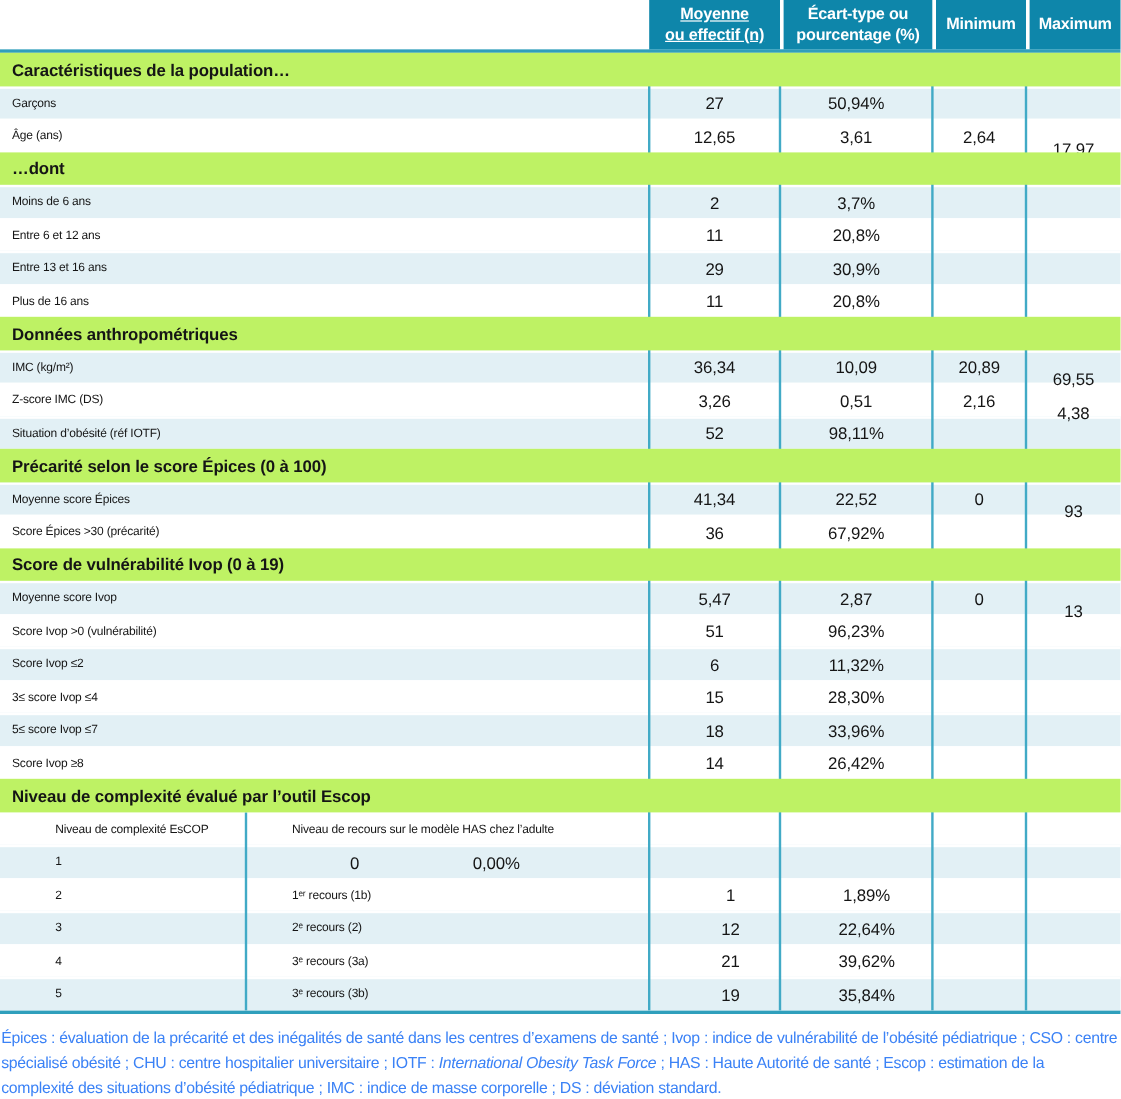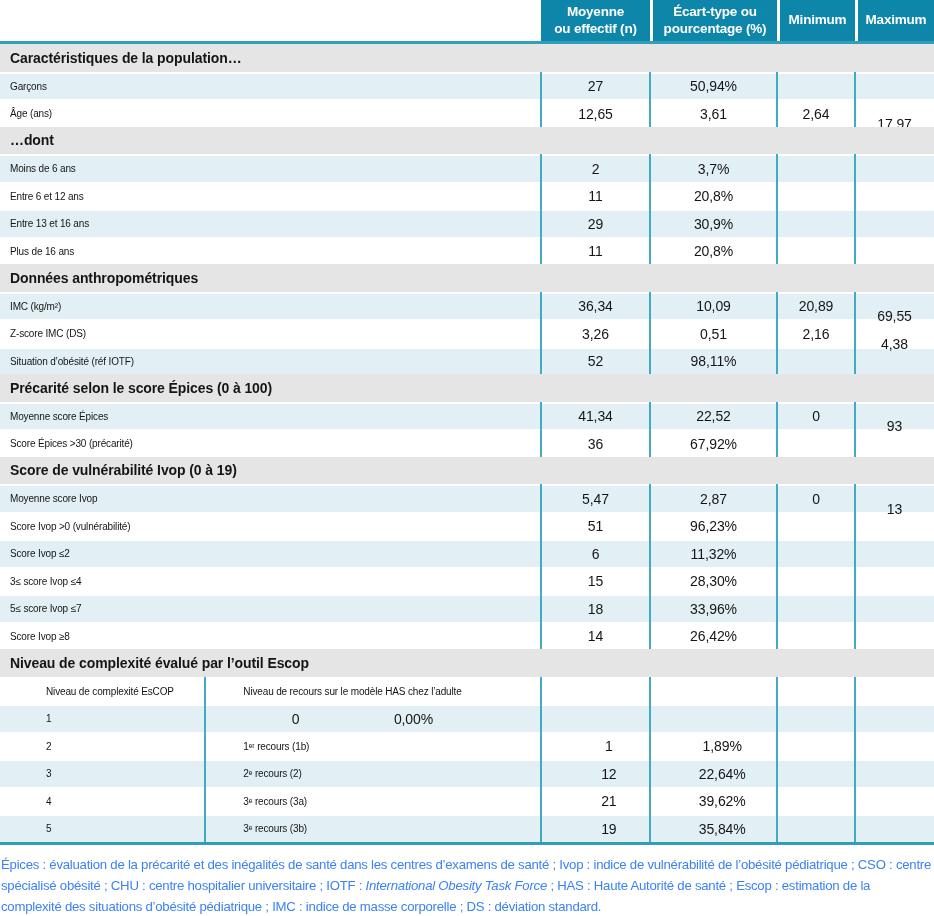--- a/index.html
+++ b/index.html
@@ -18,32 +18,32 @@
   .thead{display:flex;height:44px;border-bottom:3px solid #2f9fbc;}
   .corner{width:541px;background:#ffffff;}
   .hcell{
     background:#0e86aa;color:#ffffff;font-weight:bold;
     font-size:13.5px;line-height:1.25;letter-spacing:-0.2px;
     display:flex;flex-direction:column;justify-content:center;
     text-align:center;
   }
   .hcell span{display:block;}
   .hcell + .hcell{border-left:3px solid #ffffff;}
-  .hc0{width:109px;}
+  .hc0{width:109px;text-decoration:underline;}
   .hc1{width:127px;}
   .hc2{width:78px;}
   .hc3{width:79px;}
 
   
   .tbody{position:relative;border-bottom:3px solid #2f9fbc;}
   .row{display:flex;height:27.5px;}
   .row + .row{border-top:2px solid #ffffff;}
   .row.section{border-top:0;}
   .section{
-    background:#e5e5e5;position:relative;z-index:2;
+    background:#bef264;position:relative;z-index:2;
   }
   .section .label{font-weight:bold;font-size:14px;letter-spacing:-0.1px;}
   .light{background:#e2f0f5;}
   .white{background:#ffffff;}
   .label{
     display:flex;align-items:center;
     padding-left:10px;font-size:10px;letter-spacing:-0.15px;
   }
   .w0{width:541px;}
   .w1{width:205px;margin-left:36px;}

